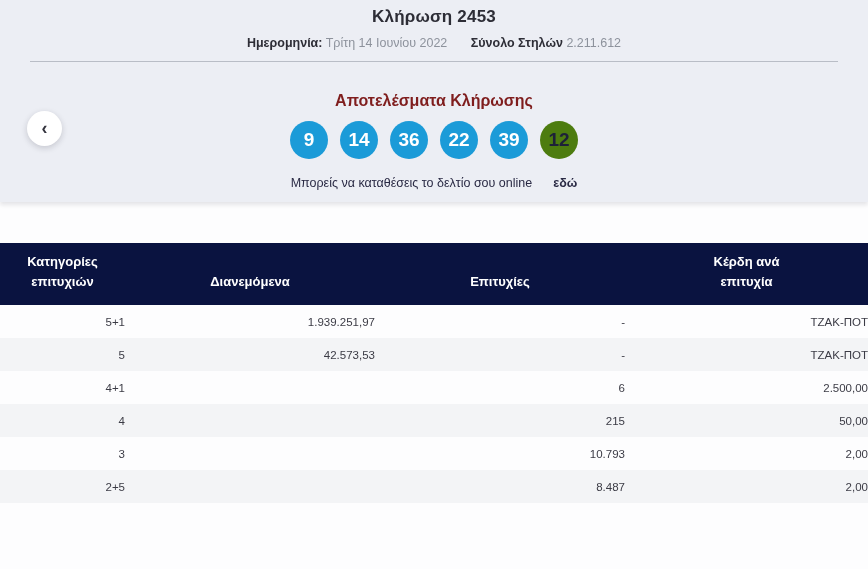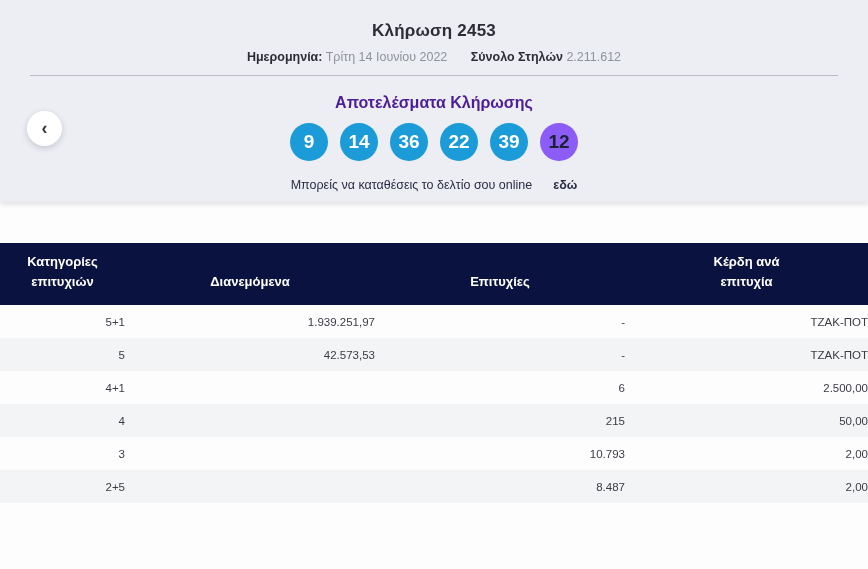--- a/index.html
+++ b/index.html
@@ -14,62 +14,62 @@
   
   .top-section {
     position: relative;
     width: 868px;
     height: 202px;
     background: #eceef4;
     text-align: center;
     box-shadow: 0 3px 4px rgba(20,20,40,0.10);
   }
   .draw-title {
-    padding-top: 21px;
+    padding-top: 7px;
     font-size: 17px;
     font-weight: bold;
     color: #2d2d36;
     letter-spacing: .2px;
   }
   .meta-line {
     margin-top: 9px;
     font-size: 12.5px;
     color: #8d929c;
   }
   .meta-line b { color: #2d2d36; font-weight: bold; }
   .meta-group + .meta-group { margin-left: 20px; }
   .section-divider {
     margin: 11px auto 0 auto;
     width: 808px;
     height: 1px;
     background: #b9bdc6;
   }
   .results-heading {
-    margin-top: 18px;
+    margin-top: 30px;
     font-size: 16px;
     font-weight: bold;
-    color: #4c1d95;
+    color: #7f1d1d;
   }
   .balls-row {
     margin-top: 11px;
     display: flex;
     justify-content: center;
     gap: 12px;
   }
   .ball {
     width: 38px; height: 38px;
     border-radius: 50%;
     background: #1b9bd8;
     color: #ffffff;
     font-size: 19px;
     font-weight: bold;
     display: flex; align-items: center; justify-content: center;
   }
   .ball.joker {
-    background: #8b5cf6;
+    background: #4d7c0f;
     color: #1d2138;
   }
   .online-note {
     margin-top: 17px;
     font-size: 12.5px;
     color: #2a2a44;
   }
   .online-note .link { font-weight: bold; margin-left: 21px; cursor: pointer; }
   .prev-button {
     position: absolute;

